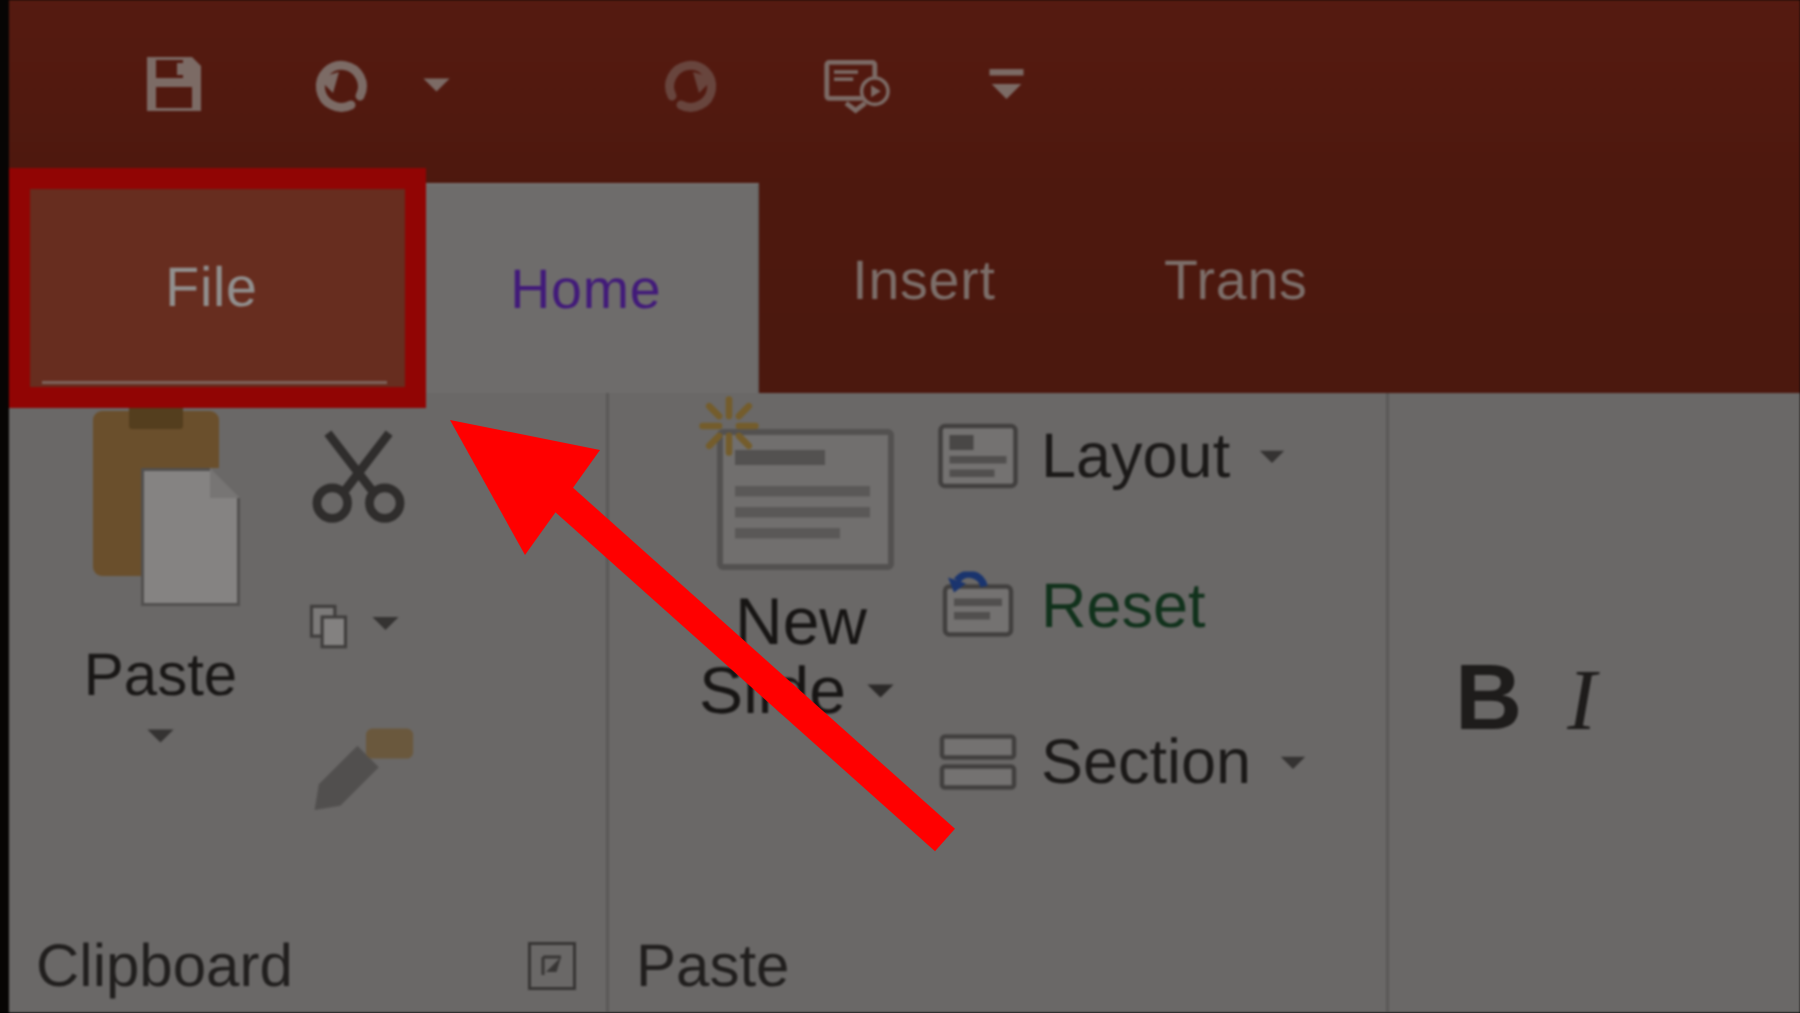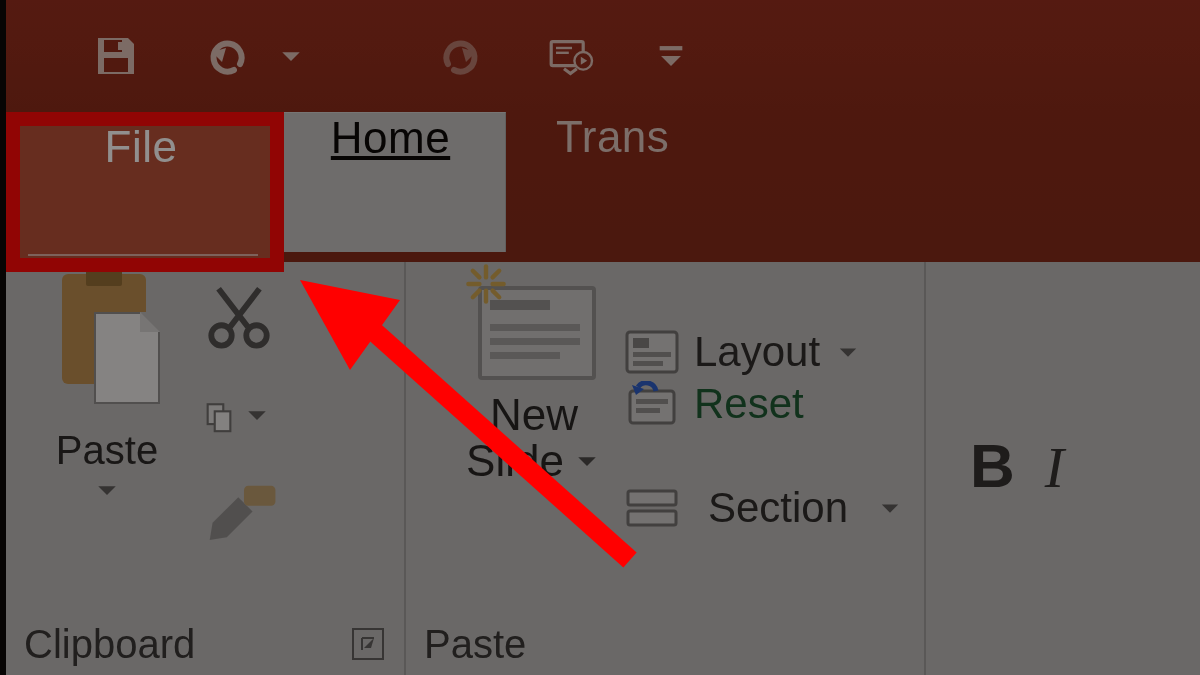--- a/index.html
+++ b/index.html
@@ -33,45 +33,46 @@
   
   .tabstrip {
     height: 150px;
     background: linear-gradient(#832414, #7e2313);
     display: flex;
     align-items: stretch;
     position: relative;
   }
   .tab {
     display: flex;
+    align-items: center;
     justify-content: center;
     color: #e9d8d2;
-    font-size: 44px;
+    font-size: 37px;
     font-weight: 300;
     letter-spacing: 0.5px;
     padding: 0 38px;
     cursor: pointer;
   }
   .tab-file {
     width: 270px;
     background: #b24a32;
     color: #fff;
     font-weight: 400;
     position: relative;
     margin-top: 10px;
     height: 140px;
   }
   .tab-home {
     width: 230px;
     background: #bfbfbf;
-    color: #000000;
+    color: #6d28d9;
+    margin-top: 10px;
     height: 140px;
     border-top: 1px solid #d0d0d0;
     border-right: 1px solid #a8a8a8;
-    text-decoration: underline;
   }
   .tab-insert { width: 220px; color:#d8c2bb; }
   .tab-design { width: 250px; color:#d8c2bb; }
   .tab-trans  { flex: 1; justify-content:flex-start; padding-left:50px; color:#d8c2bb; }
 
   
   .file-highlight {
     position: absolute;
     left: 0; top: 0;
     width: 278px; height: 160px;
@@ -164,23 +165,23 @@
     border:4px solid #8d8d8d; border-radius:4px; background:#c4c4c4;
   }
   .ns-line1{position:absolute; left:26px; top:32px; width:60px; height:10px; background:#8c8c8c;}
   .ns-line2{position:absolute; left:26px; top:56px; width:90px; height:7px; background:#9a9a9a;}
   .ns-line3{position:absolute; left:26px; top:70px; width:90px; height:7px; background:#9a9a9a;}
   .ns-line4{position:absolute; left:26px; top:84px; width:70px; height:7px; background:#9a9a9a;}
   .ns-spark { position:absolute; left:0; top:-6px; width:44px; height:44px; }
   .newslide-label { font-size:44px; color:#1e1e1e; line-height:1.05; margin-top:4px; }
   .newslide-label .row2 { display:flex; align-items:center; justify-content:center; gap:8px; }
 
-  .layout-btn { position:absolute; left:218px; top:18px; display:flex; align-items:center; gap:14px; color:#262626; font-size:42px;margin-top:48px; }
+  .layout-btn { position:absolute; left:218px; top:18px; display:flex; align-items:center; gap:14px; color:#262626; font-size:42px; }
   .reset-btn  { position:absolute; left:218px; top:118px; display:flex; align-items:center; gap:14px; color:#14532d; font-size:42px; }
-  .section-btn{ position:absolute; left:218px; top:222px; display:flex; align-items:center; gap:28px; color:#262626; font-size:42px; }
+  .section-btn{ position:absolute; left:218px; top:222px; display:flex; align-items:center; gap:14px; color:#262626; font-size:42px; }
   .mini-ico { width:56px; height:46px; }
   .mini-ico svg{width:100%;height:100%;}
   .small-chevron svg{width:28px;height:28px;}
 
   
   .g-font { flex:1; }
   .bold-i {
     position:absolute; left:44px; bottom:118px;
     display:flex; align-items:baseline; gap:30px;
     color:#2b2b2b;
@@ -258,20 +259,23 @@
     </div>
   </div>
 
   <div class="tabstrip">
     <div class="file-highlight"></div>
     <div class="tab tab-file">
       <span>File</span>
     </div>
     <div class="tab tab-home">
       <span>Home</span>
+    </div>
+    <div class="tab tab-insert">
+      <span>Insert</span>
     </div>
     <div class="tab tab-trans">
       <span>Trans</span>
     </div>
   </div>
 
   <div class="ribbon">
 
     <div class="group g-clipboard">
       <div class="group-body">

